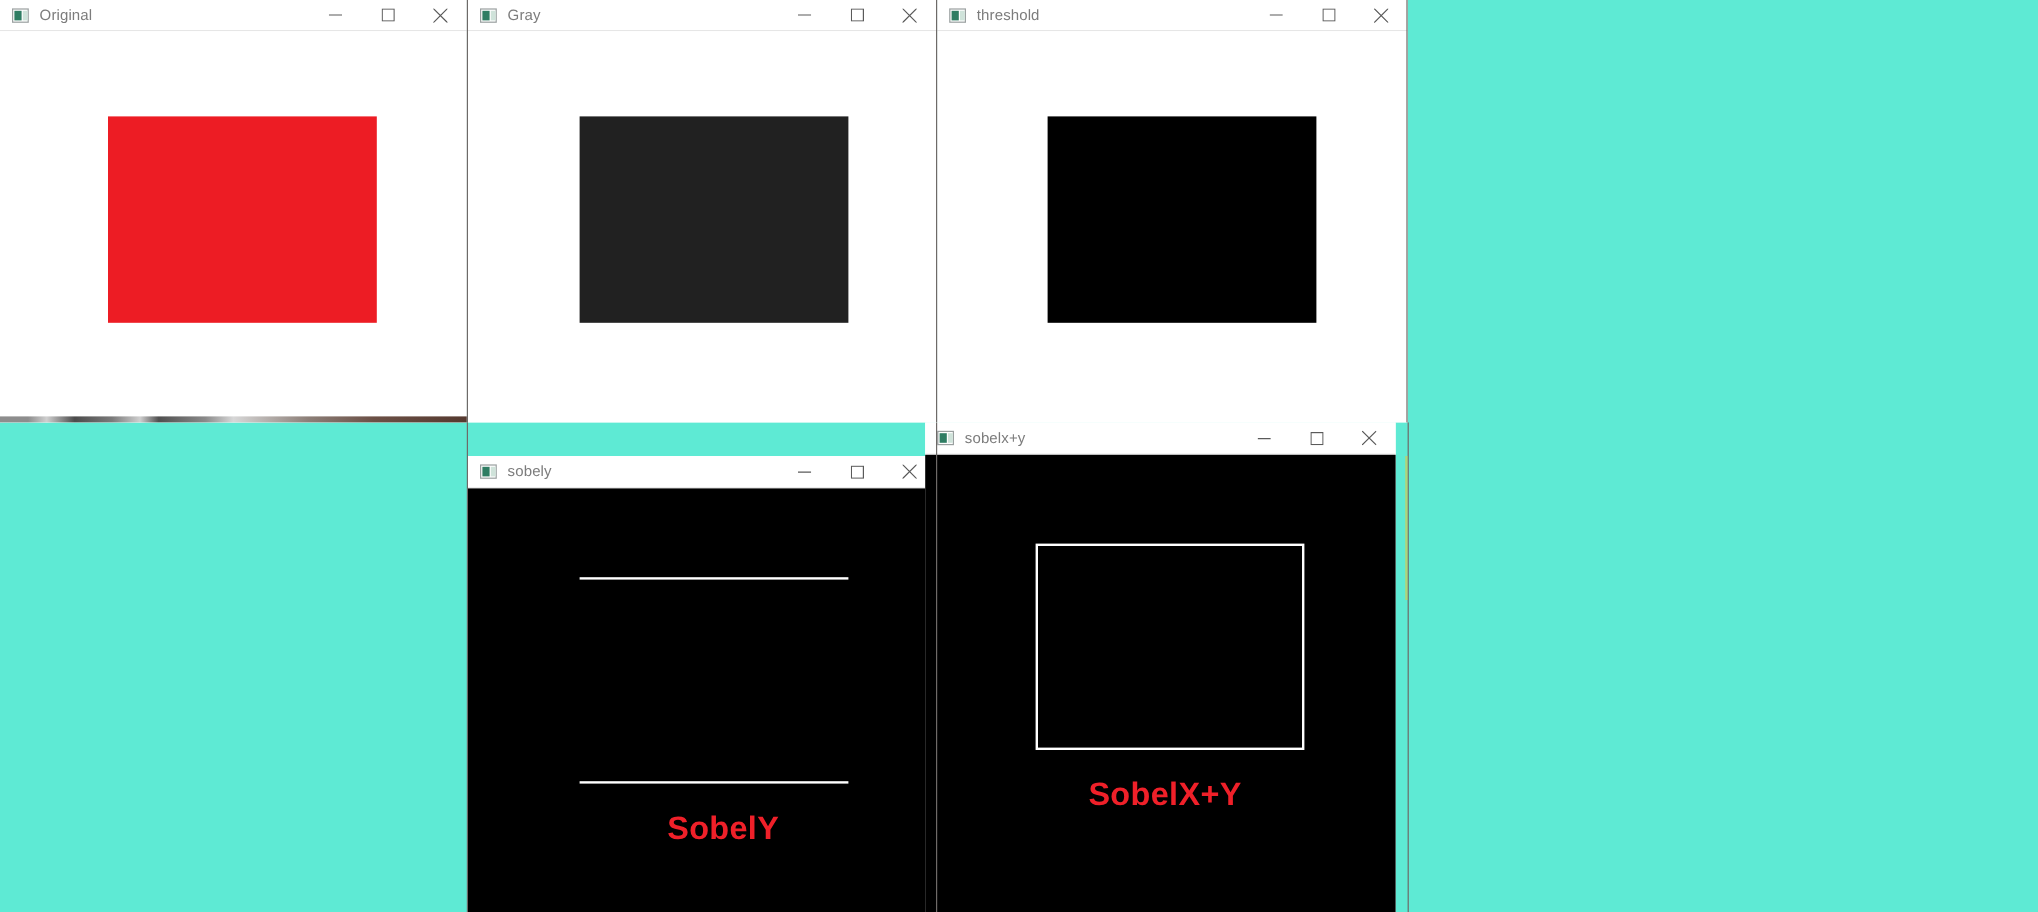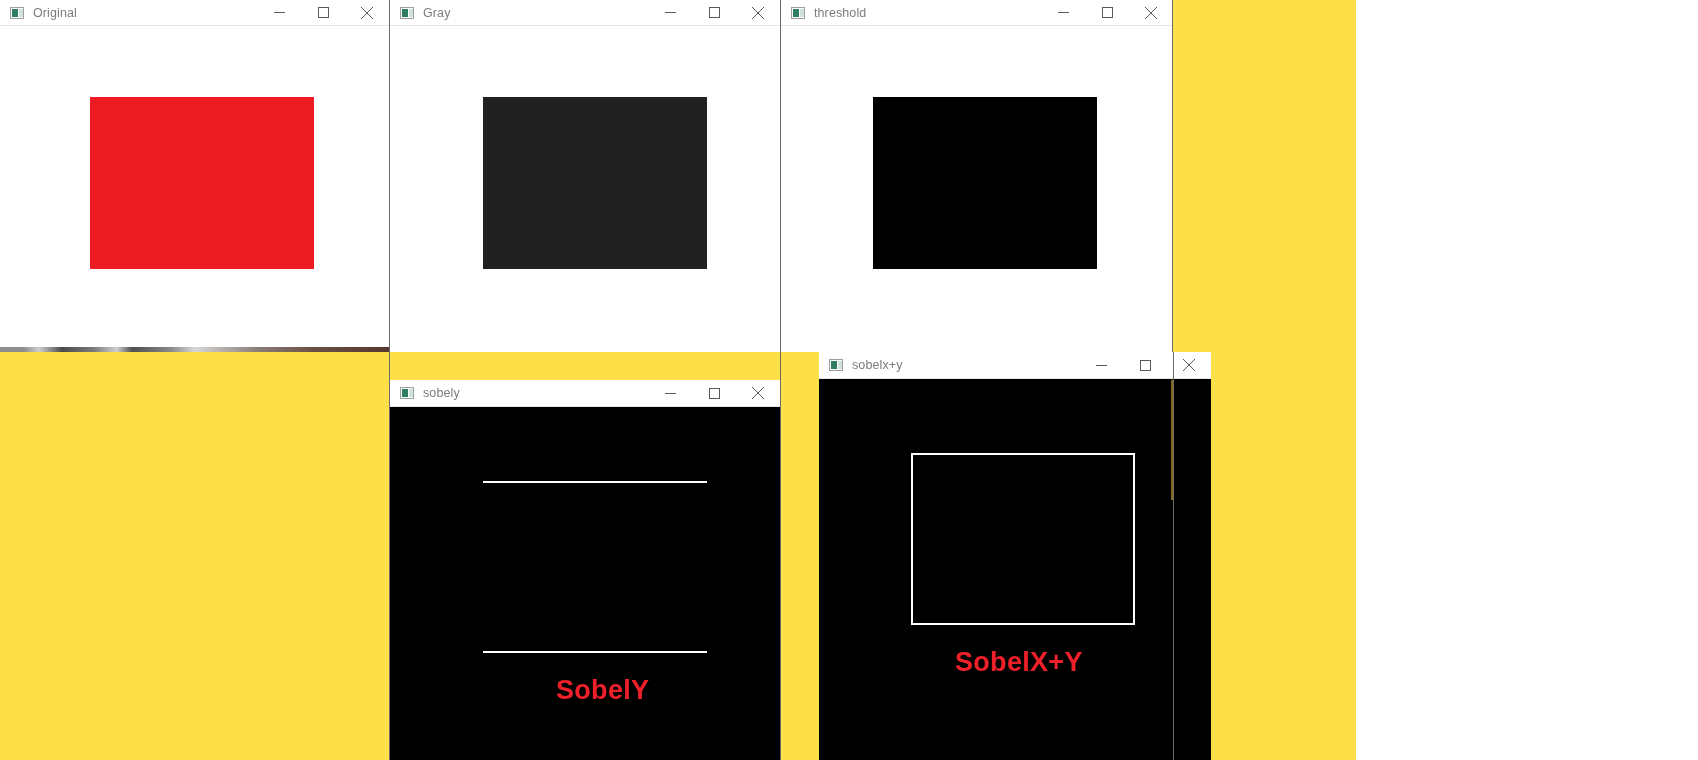--- a/index.html
+++ b/index.html
@@ -2,21 +2,21 @@
 <html><head>
 <meta charset="utf-8">
 <style>
   * { margin:0; padding:0; box-sizing:border-box; }
   html,body{
     width:1698px; height:760px;
     background:#ffffff;
     font-family:"Liberation Sans", sans-serif;
     overflow:hidden;
   }
-  #screen{ position:relative; width:1356px; height:760px; background:#fde047; }
+  #screen{ position:relative; width:1698px; height:760px; background:#5eead4; }
 
   
   .win{ position:absolute; background:#ffffff; }
   .titlebar{
     position:relative;
     height:26px;
     background:#ffffff;
     border-bottom:1px solid #e6e6e6;
     display:flex; align-items:center;
     user-select:none;
@@ -187,21 +187,21 @@
         </div>
       </div>
     </div>
     <div class="canvas" style="height:381px; background:#000000;">
       <div class="hline" style="left:93px; top:74px; width:224px; height:2px;"></div>
       <div class="hline" style="left:93px; top:244px; width:224px; height:2px;"></div>
       <div class="edge-label" style="left:166px; top:268px;">SobelY</div>
     </div>
   </div>
 
-  <div class="win" style="left:819px; top:352px; width:392px; height:408px;">
+  <div class="win" style="left:771px; top:352px; width:392px; height:408px;">
     <div class="titlebar" style="height:27px;">
       <div class="tb-icon"></div>
       <div class="tb-title">sobelx+y</div>
       <div class="tb-ctrls">
         <div class="tb-btn" style="height:27px;">
           <svg width="11" height="11" viewBox="0 0 11 11">
               <path d="M0 5.5 H11" stroke="#5a5a5a" stroke-width="1"></path>
             </svg>
         </div>
         <div class="tb-btn" style="height:27px;">

